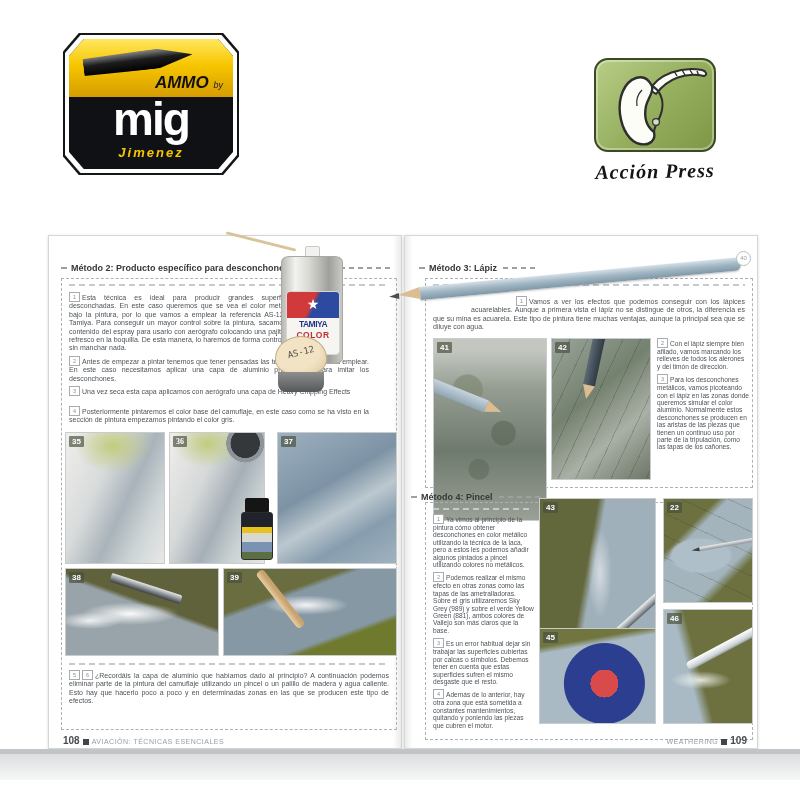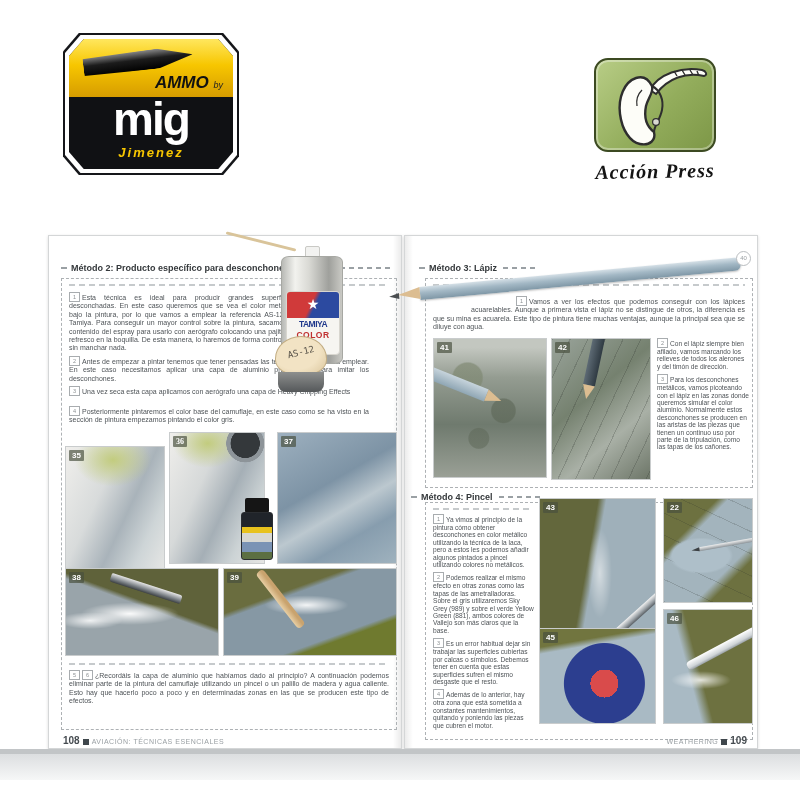--- a/index.html
+++ b/index.html
@@ -70,21 +70,21 @@
   .photo{position:absolute;overflow:hidden;border:1px solid #c9cccd;box-sizing:border-box;}
   .pnum{position:absolute;top:3px;left:3px;color:#fff;font-size:8px;font-weight:bold;
     background:rgba(72,80,62,.68);padding:1px 3px;border-radius:1px;z-index:5;}
   .footer{position:absolute;font-size:7px;color:#9aa0a4;letter-spacing:.5px;}
   .fpage{font-size:10px;font-weight:bold;color:#454b50;letter-spacing:0;}
   .fsq{display:inline-block;width:6px;height:6px;background:#3f474c;margin:0 3px;vertical-align:-1px;}
 
   
   .ph35{background:
     radial-gradient(ellipse 55px 38px at 48% 10%,rgba(193,203,121,.95),rgba(193,203,121,0) 70%),
-    linear-gradient(115deg,#f0efec 0%,#d8dbdb 35%,#a9b3ba 58%,#ced5d7 78%,#e8e8e6 100%); margin-top: 14px;}
+    linear-gradient(115deg,#f0efec 0%,#d8dbdb 35%,#a9b3ba 58%,#ced5d7 78%,#e8e8e6 100%);}
   .ph36{background:
     radial-gradient(circle 24px at 80% 8%,#34383b 0 60%,#8d9499 62% 78%,rgba(0,0,0,0) 80%),
     radial-gradient(ellipse 50px 35px at 40% 8%,rgba(193,203,121,.95),rgba(193,203,121,0) 70%),
     linear-gradient(115deg,#efeeeb 0%,#d6d9d9 35%,#a5afb6 58%,#ccd3d5 78%,#e6e6e4 100%); font-family: Liberation Serif, serif;}
   .ph37{background:
     linear-gradient(150deg,#9db0bf 0%,#7d93a5 40%,#bcc8cf 58%,#879dae 75%,#9fb2be 100%);}
   .ph38{background:
     radial-gradient(ellipse 70px 16px at 42% 52%,rgba(255,255,255,.95),rgba(255,255,255,0) 70%),
     radial-gradient(ellipse 46px 12px at 16% 60%,rgba(255,255,255,.85),rgba(255,255,255,0) 70%),
     linear-gradient(200deg,#5f623a 0 42%,#99a4aa 46% 100%);}
@@ -304,21 +304,21 @@
         <div class="plead"></div>
       </div>
       <div class="pref">40</div>
 
       <div class="step" style="left:28px;top:60px;width:312px;">
         <span class="sp1"></span>
         <span class="sp2"></span>
         <span class="mk">1</span><span>Vamos a ver los efectos que podemos conseguir con los lápices acuarelables. Aunque a primera vista el lápiz no se distingue de otros, la diferencia es que su mina es acuarela. Este tipo de pintura tiene muchas ventajas, aunque la principal sea que se diluye con agua.</span>
       </div>
 
-      <div class="photo ph41" style="left:28px;top:102px;width:114px;height:140px;">
+      <div class="photo ph41" style="left:28px;top:102px;width:114px;height:183px;">
         <span class="pnum">41</span>
         <div class="pencil41">
             <div class="t"></div>
           </div>
       </div>
       <div class="photo ph42" style="left:146px;top:102px;width:100px;height:142px;">
         <span class="pnum">42</span>
         <div class="pencil42">
             <div class="t"></div>
           </div>

